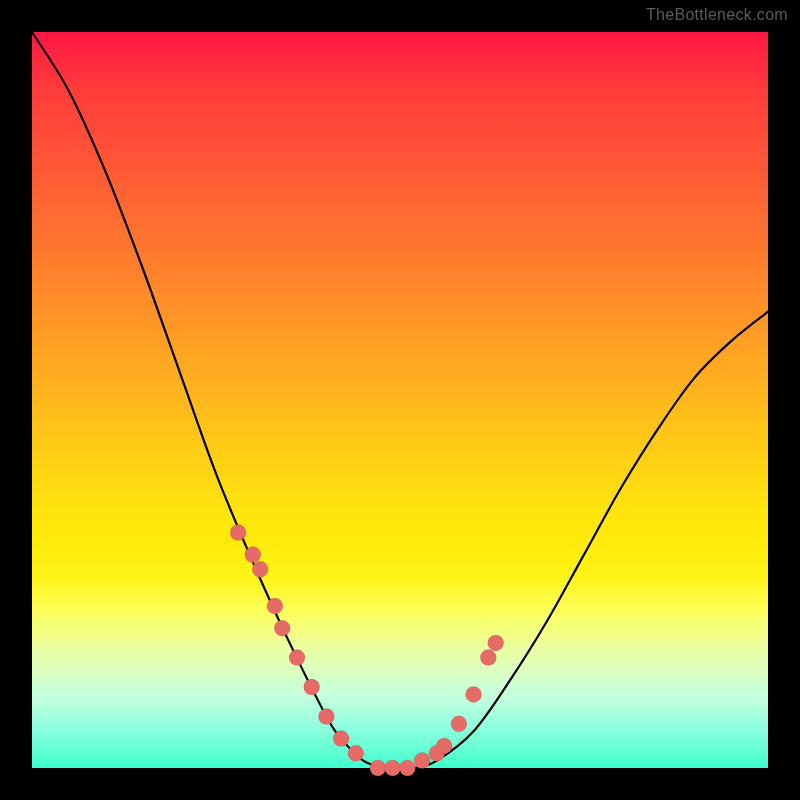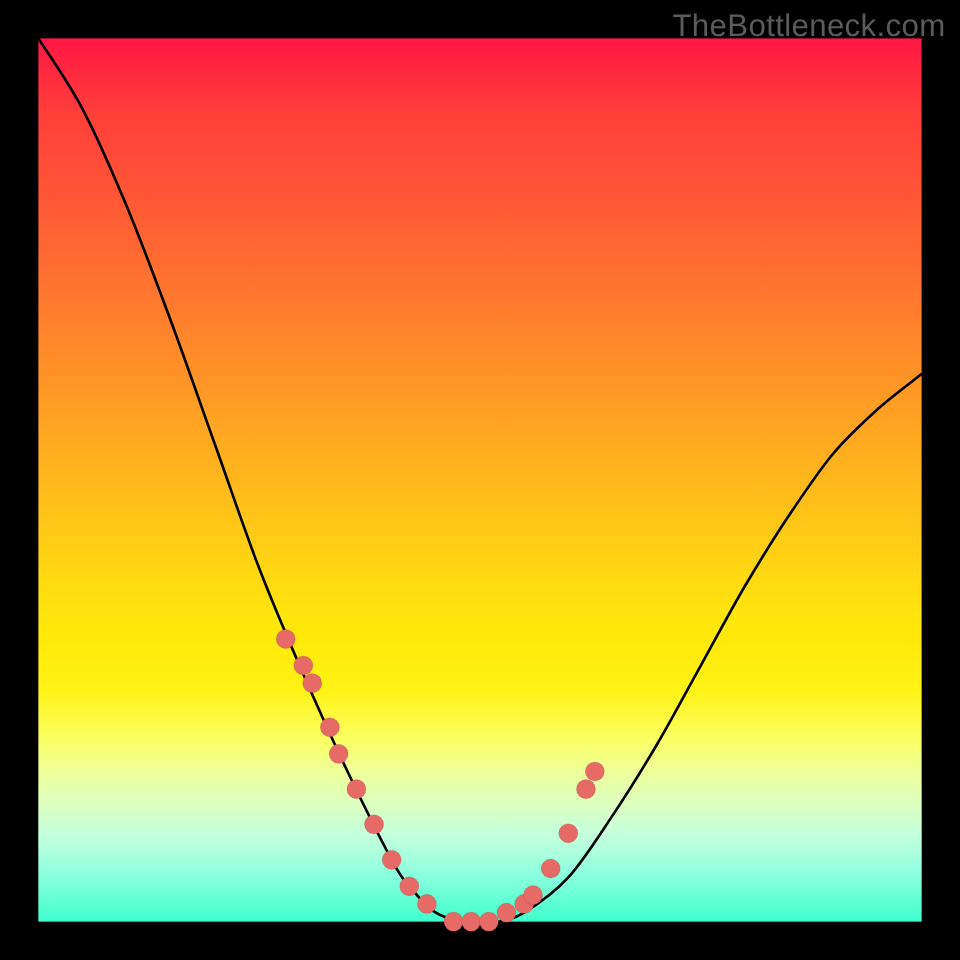--- a/index.html
+++ b/index.html
@@ -15,21 +15,21 @@
     position: relative;
     width: 800px;
     height: 800px;
     background: #000;
   }
   .watermark {
     position: absolute;
     top: 6px;
     right: 12px;
     color: #5b5b5b;
-    font-size: 26px;
+    font-size: 16px;
     font-weight: 500;
     letter-spacing: 0.3px;
     z-index: 5;
   }
   .plot-area {
     position: absolute;
     left: 32px;
     top: 32px;
     width: 736px;
     height: 736px;

